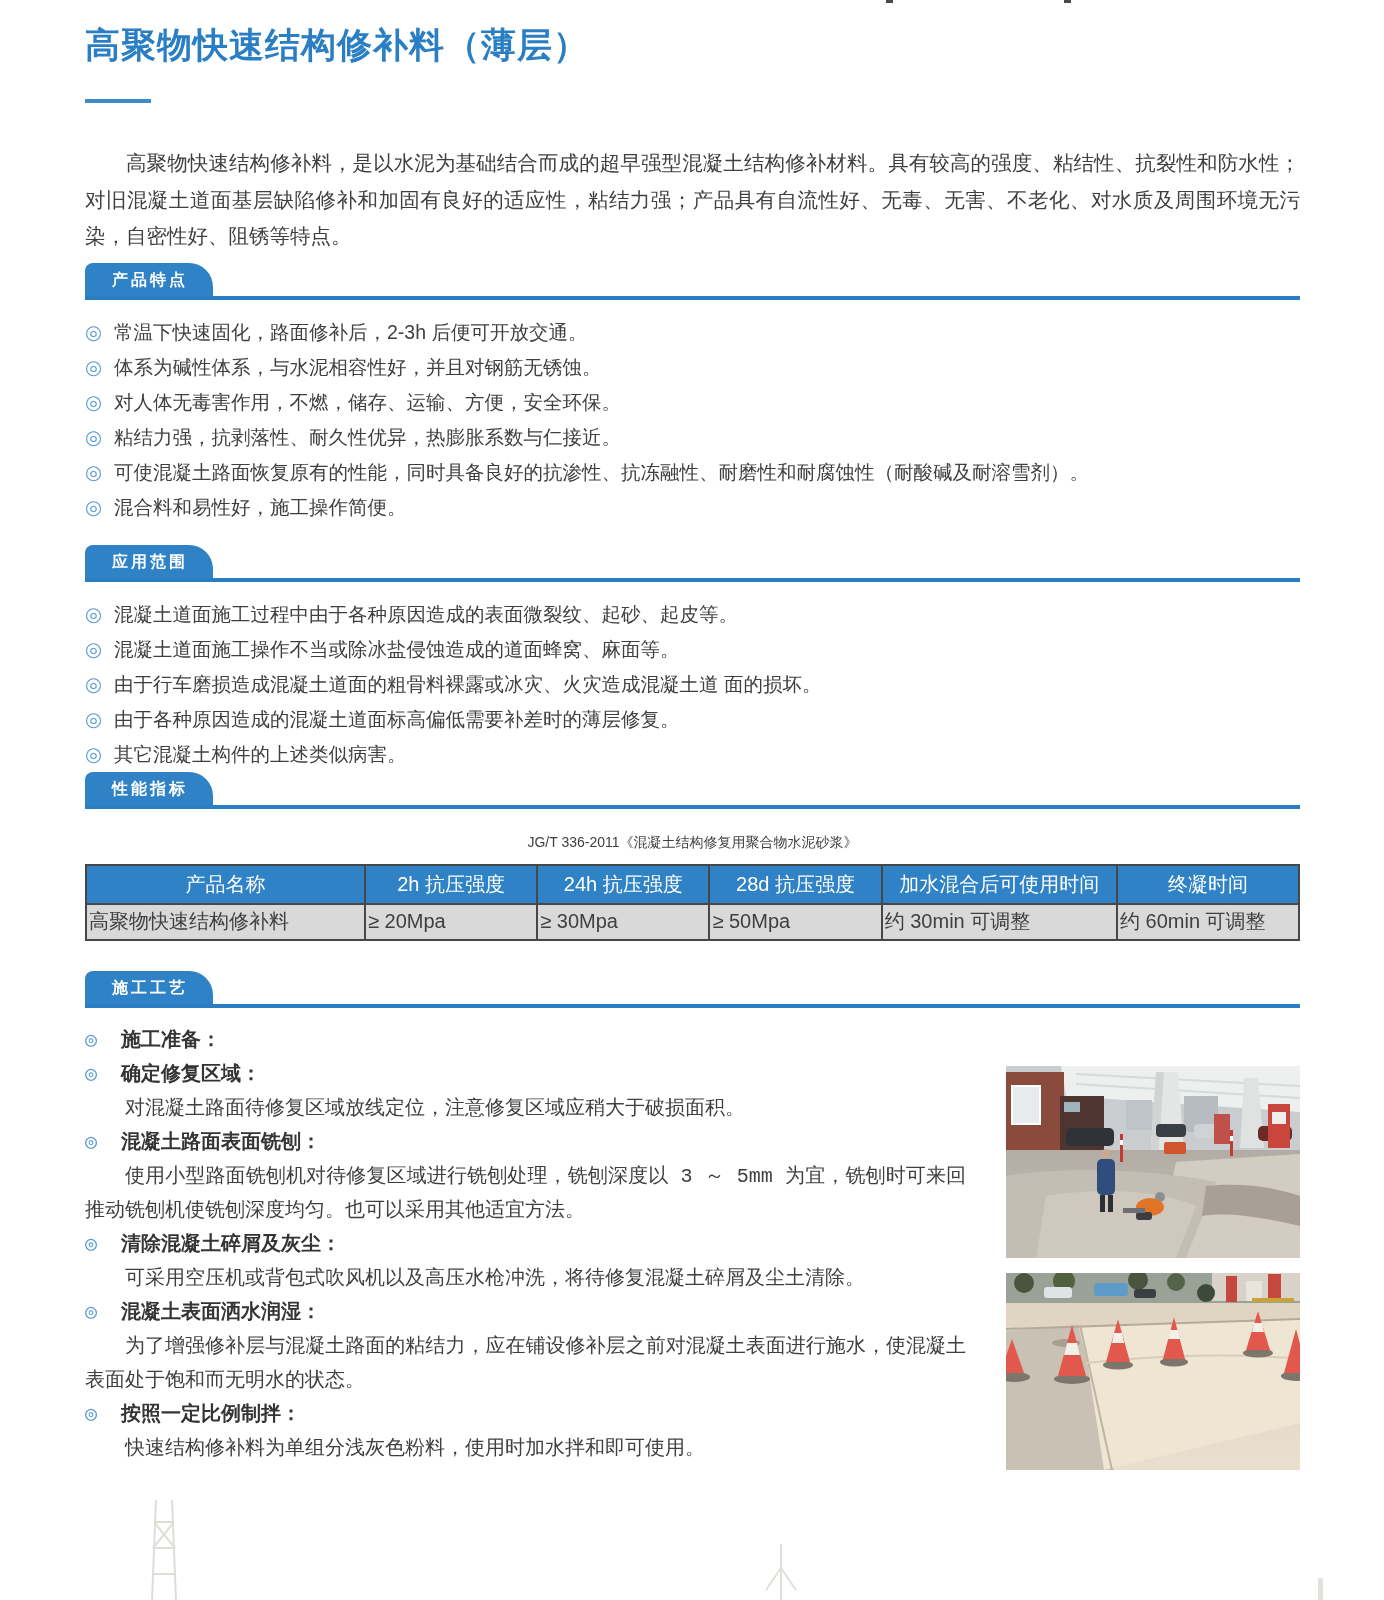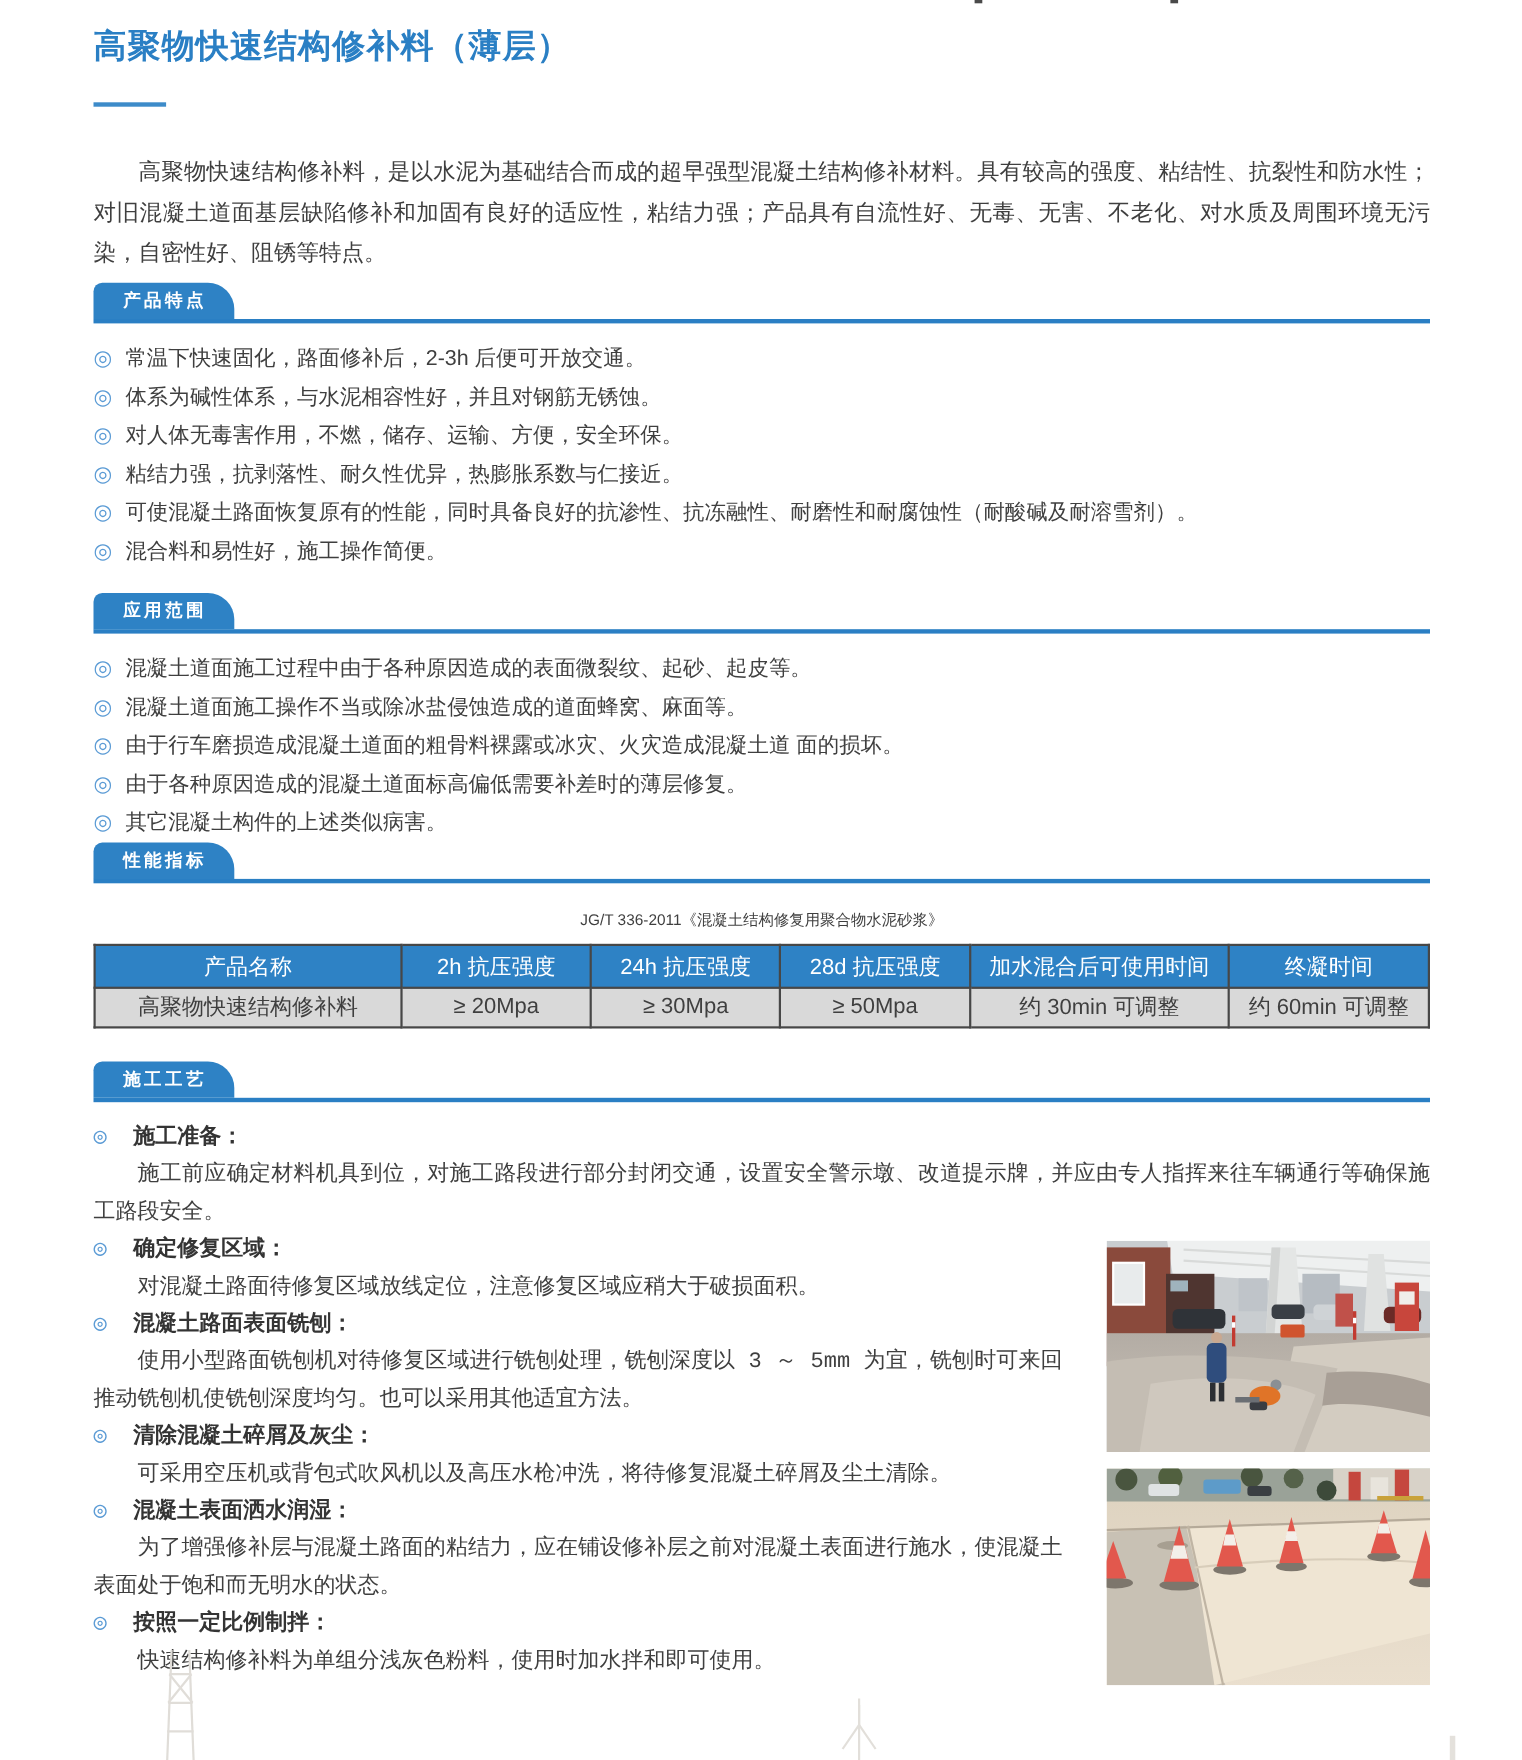--- a/index.html
+++ b/index.html
@@ -3,21 +3,21 @@
 <meta charset="utf-8">
 <style>
   html,body{margin:0;padding:0;}
   body{
     width:1384px;height:1600px;background:#ffffff;position:relative;overflow:hidden;
     font-family:"Liberation Sans","DejaVu Sans",sans-serif;color:#3f3f3f;
     -webkit-font-smoothing:antialiased;
   }
   .content{width:1215px;margin-left:85px;}
   .page-title{
-    margin:0;padding-top:22px;font-size:30px;font-weight:bold;color:#2a7fc4;letter-spacing:1px;
+    margin:0;padding-top:22px;font-size:35px;font-weight:bold;color:#2a7fc4;letter-spacing:1px;
   }
   .title-dash{width:66px;height:4px;background:#3d8bc9;margin-top:30px;}
   .intro{
     margin:42px 0 0;font-size:20.5px;line-height:36.5px;text-indent:2em;text-align:justify;
   }
   .section-head{border-bottom:4px solid #2a7fc4;line-height:0;}
   .head-features{margin-top:8px;}
   .head-applications{margin-top:20px;}
   .head-performance{}
   .head-process{margin-top:30px;}
@@ -29,21 +29,21 @@
   ul.bullets{list-style:none;margin:15px 0 0;padding:0;}
   ul.bullets li{display:flex;font-size:19.5px;line-height:35px;}
   .bullet-icon{color:#5b9bd5;margin-right:12px;flex:0 0 auto;}
   .perf-caption{text-align:center;font-size:14px;margin:25px 0 0;color:#3f3f3f;}
   table.perf{width:100%;border-collapse:collapse;table-layout:fixed;margin-top:12px;}
   table.perf th{
     background:#2e82c5;color:#ffffff;font-weight:normal;font-size:20px;height:37px;
     border:2px solid #474747;padding:0 2px;
   }
   table.perf td{
-    background:#d9d9d9;color:#3f3f3f;font-size:20px;height:34px;text-align:center;
+    background:#d9d9d9;color:#3f3f3f;font-size:20px;height:34px;text-align:left;
     border:2px solid #474747;padding:0 2px;
   }
   .process-body{margin-top:16px;font-size:20px;line-height:34px;}
   .process-body p{margin:0;font-family:Liberation Mono, monospace;}
   .step-head{font-weight:bold;color:#343434;}
   .step-head .bullet-icon{font-weight:normal;}
   .step-text{text-indent:2em;text-align:justify;}
   .photos-float{float:right;width:294px;margin:8px 0 16px 40px;}
   .photo{display:block;width:294px;}
   .photo + .photo{margin-top:15px;}
@@ -153,21 +153,20 @@
       </tr>
     </tbody>
   </table>
 
   <div class="section-head head-process">
     <span class="badge">施工工艺</span>
   </div>
 
   <div class="process-body">
     <p class="step-head"><span class="bullet-icon">◎</span> <span>施工准备：</span></p>
-    <p class="step-text">施工前应确定材料机具到位，对施工路段进行部分封闭交通，设置安全警示墩、改道提示牌，并应由专人指挥来往车辆通行等确保施工路段安全。</p>
 
     <div class="photos-float">
       <svg class="photo" width="294" height="192" viewBox="0 0 294 192" xmlns="http://www.w3.org/2000/svg">
         <defs>
           <linearGradient id="g-ground1" x1="0" y1="0" x2="0" y2="1">
             <stop offset="0" stop-color="#b3aca4"></stop>
               <stop offset="1" stop-color="#cdc6bc"></stop>
           </linearGradient>
         </defs>
         <rect width="294" height="192" fill="#c9cdd0"></rect>

